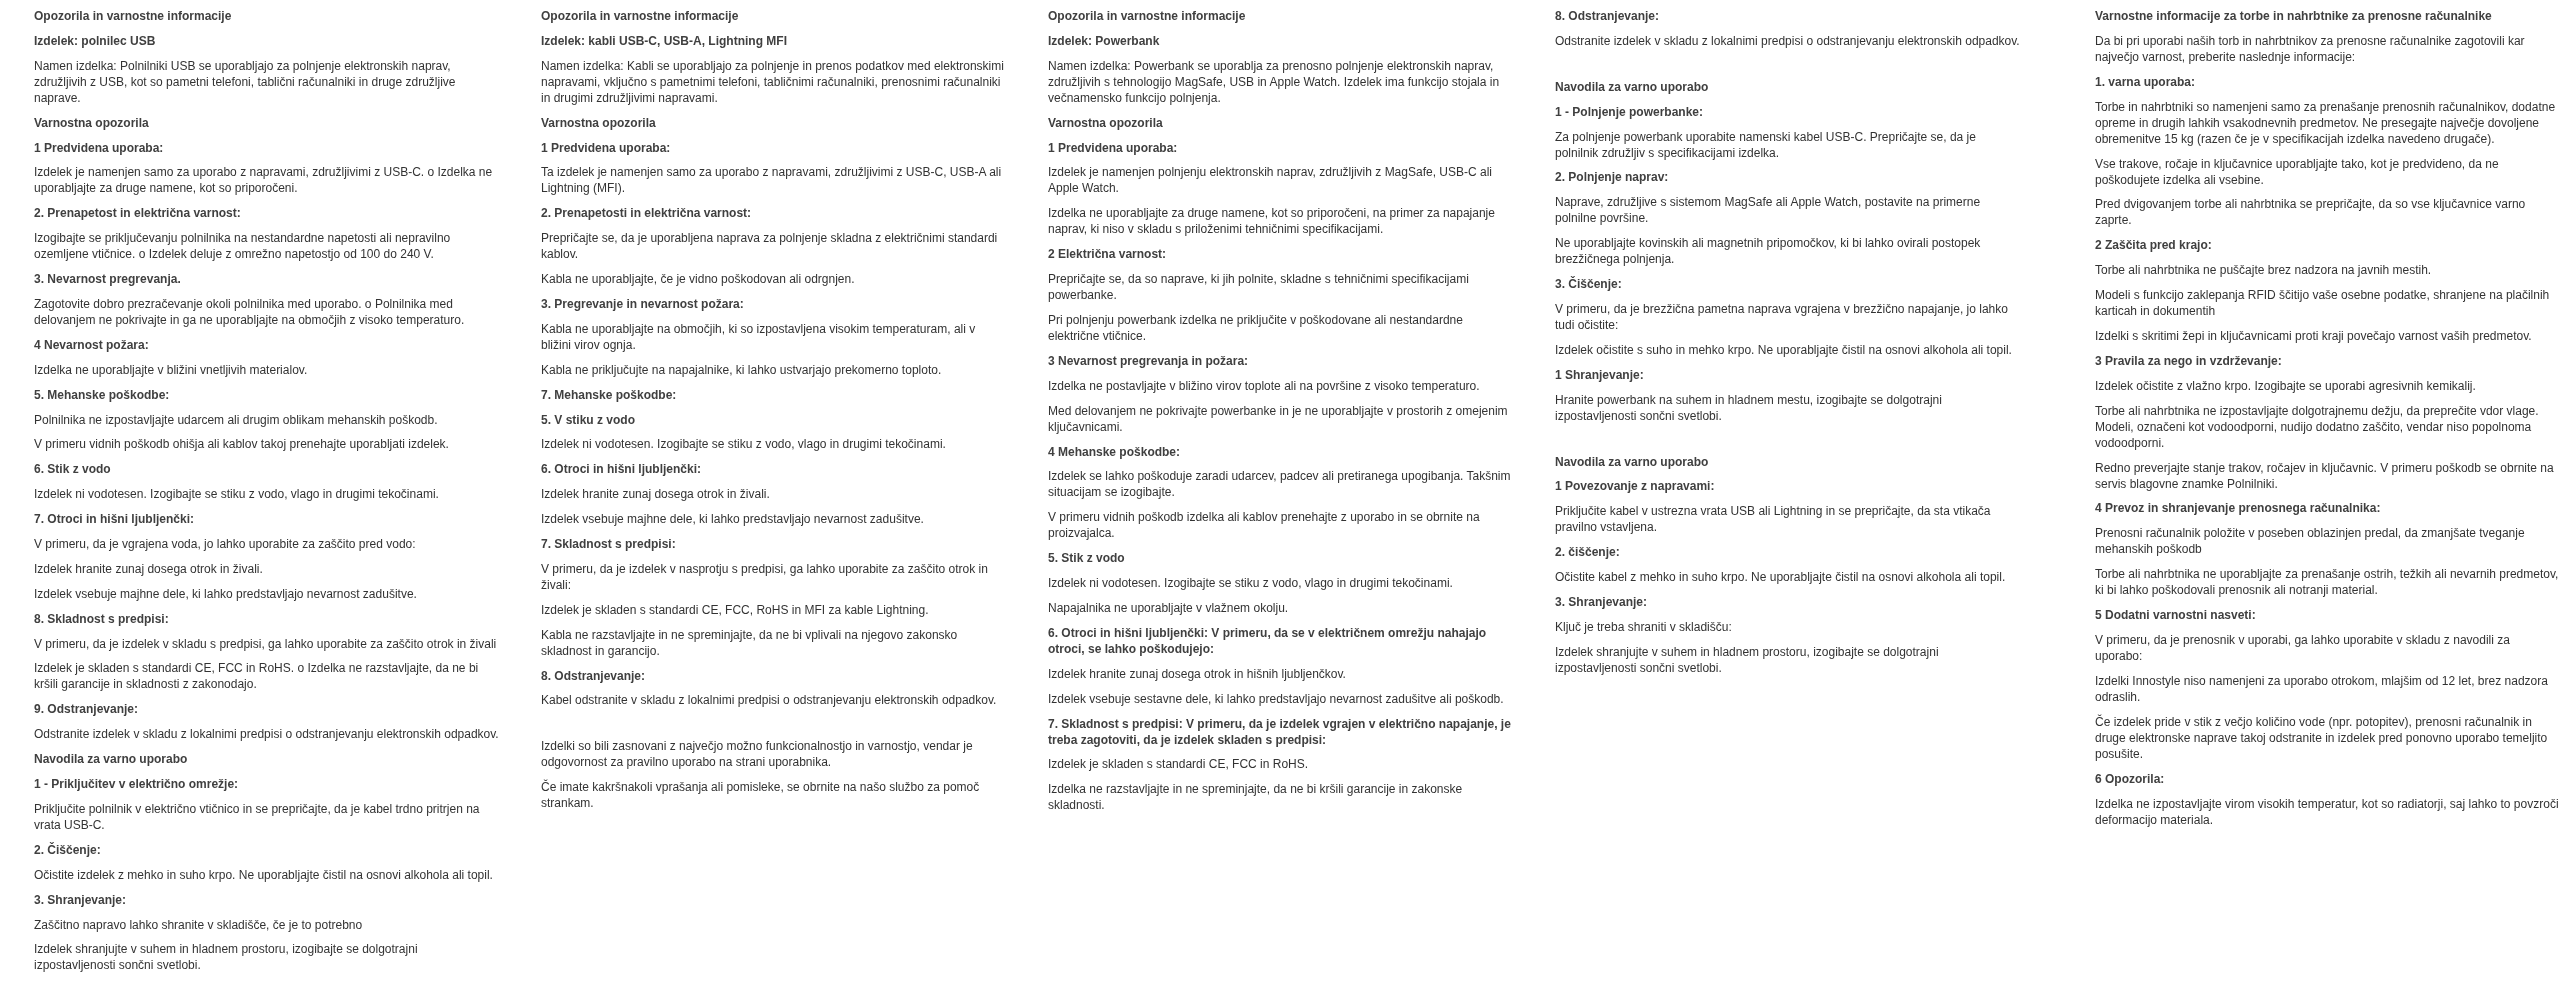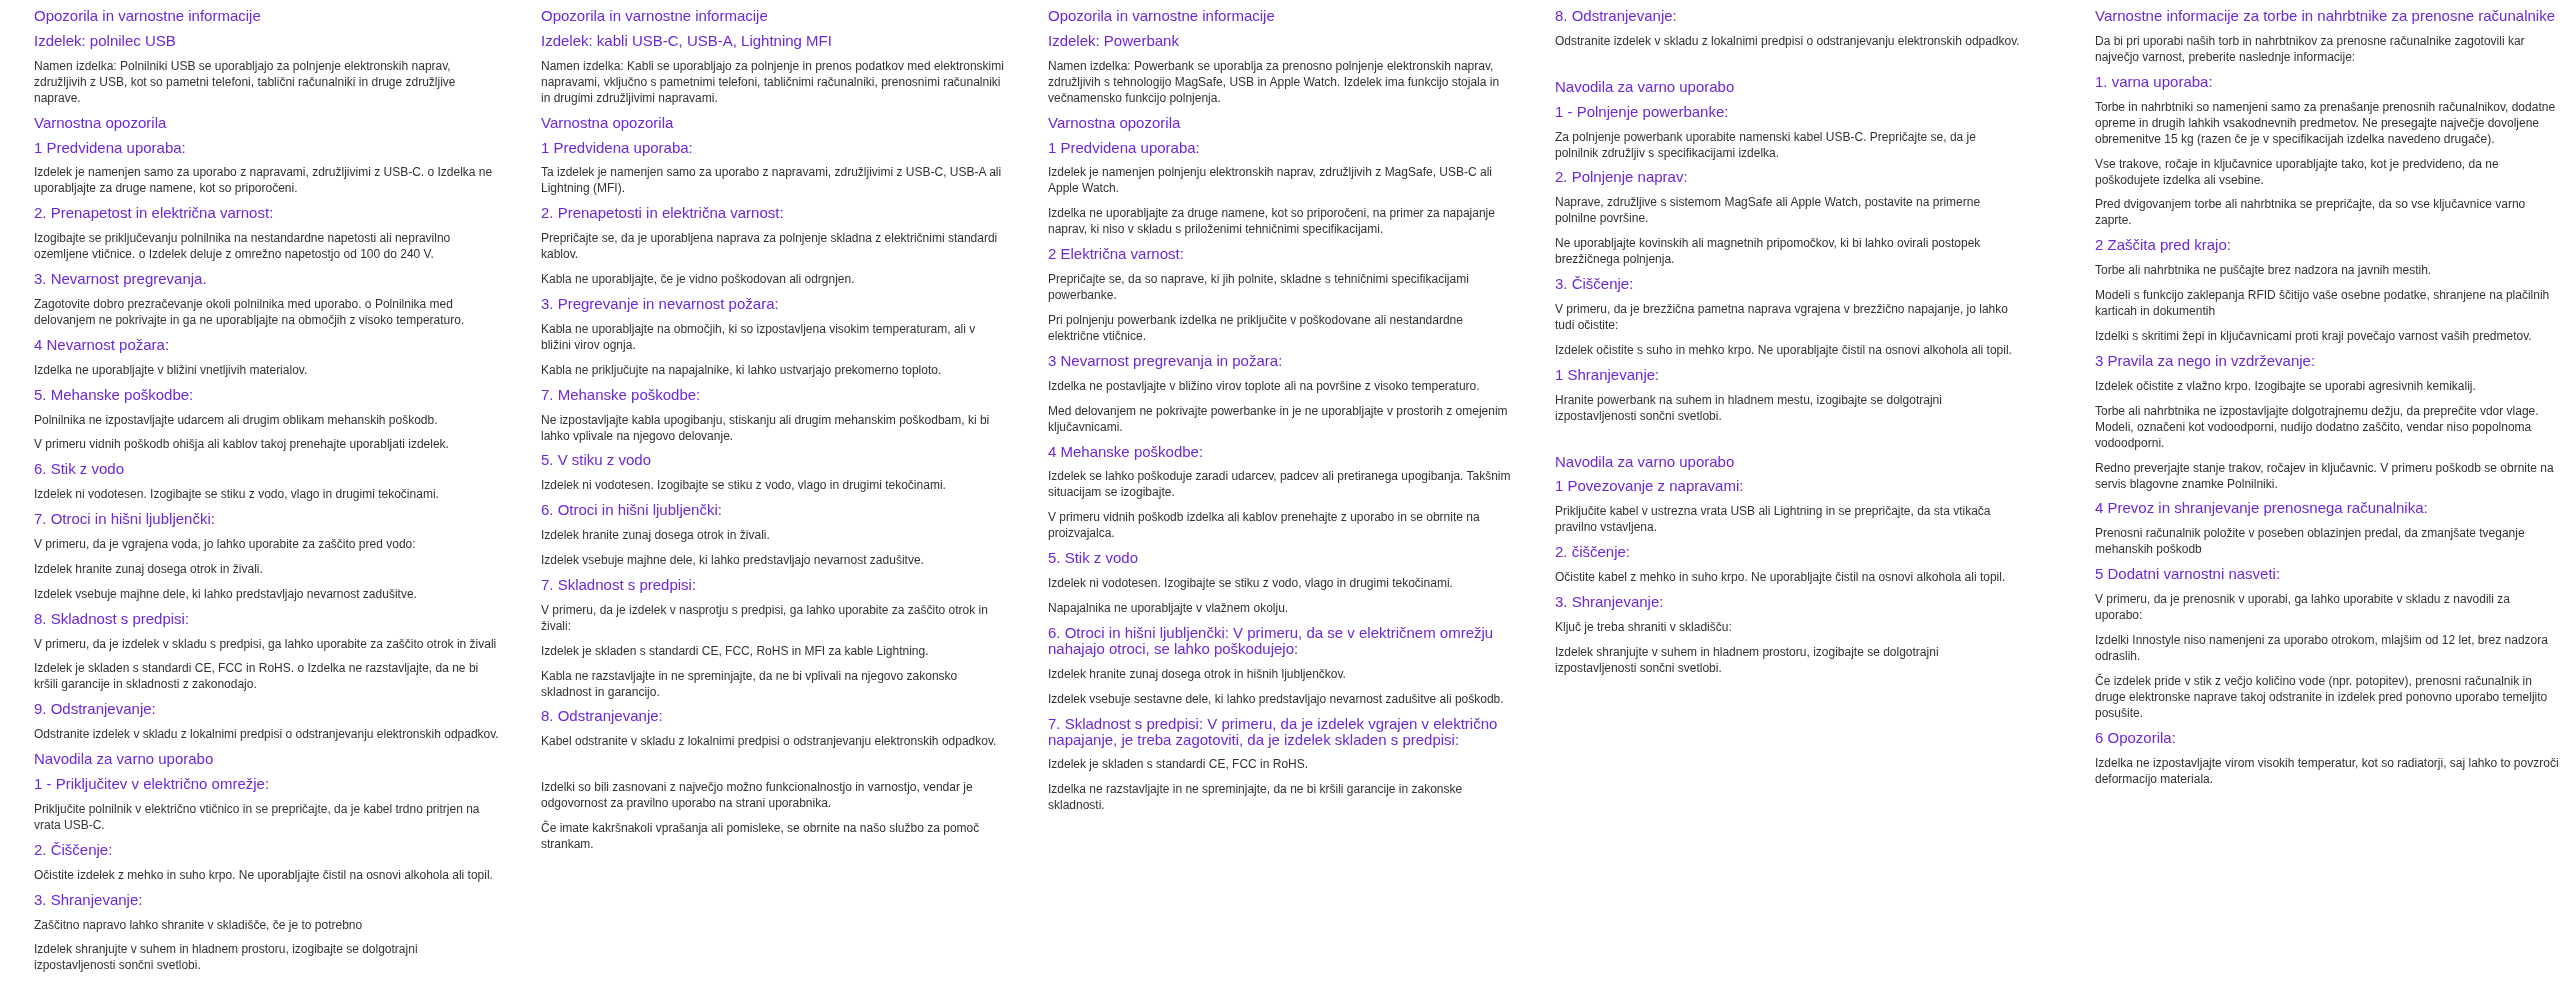--- a/index.html
+++ b/index.html
@@ -13,24 +13,24 @@
     position: relative;
     overflow: hidden;
     font-family: "Liberation Sans", "DejaVu Sans", sans-serif;
   }
   .doc-column {
     position: absolute;
     top: 8px;
     width: 465px;
   }
   .doc-column .h {
-    font-size: 15px;
+    font-size: 12px;
     line-height: 16px;
-    font-weight: 400;
-    color: #6d28d9;
+    font-weight: 700;
+    color: #404040;
     margin: 0 0 8.9px 0;
   }
   .doc-column .p {
     font-size: 12px;
     line-height: 16px;
     font-weight: 400;
     color: #333333;
     margin: 0 0 8.9px 0;
   }
   .doc-column .gap {
@@ -88,21 +88,20 @@
     <div class="h">Varnostna opozorila</div>
     <div class="h">1 Predvidena uporaba:</div>
     <div class="p">Ta izdelek je namenjen samo za uporabo z napravami, združljivimi z USB-C, USB-A ali Lightning (MFI).</div>
     <div class="h">2. Prenapetosti in električna varnost:</div>
     <div class="p">Prepričajte se, da je uporabljena naprava za polnjenje skladna z električnimi standardi kablov.</div>
     <div class="p">Kabla ne uporabljajte, če je vidno poškodovan ali odrgnjen.</div>
     <div class="h">3. Pregrevanje in nevarnost požara:</div>
     <div class="p">Kabla ne uporabljajte na območjih, ki so izpostavljena visokim temperaturam, ali v bližini virov ognja.</div>
     <div class="p">Kabla ne priključujte na napajalnike, ki lahko ustvarjajo prekomerno toploto.</div>
     <div class="h">7. Mehanske poškodbe:</div>
-    <div class="p">Ne izpostavljajte kabla upogibanju, stiskanju ali drugim mehanskim poškodbam, ki bi lahko vplivale na njegovo delovanje.</div>
     <div class="h">5. V stiku z vodo</div>
     <div class="p">Izdelek ni vodotesen. Izogibajte se stiku z vodo, vlago in drugimi tekočinami.</div>
     <div class="h">6. Otroci in hišni ljubljenčki:</div>
     <div class="p">Izdelek hranite zunaj dosega otrok in živali.</div>
     <div class="p">Izdelek vsebuje majhne dele, ki lahko predstavljajo nevarnost zadušitve.</div>
     <div class="h">7. Skladnost s predpisi:</div>
     <div class="p">V primeru, da je izdelek v nasprotju s predpisi, ga lahko uporabite za zaščito otrok in živali:</div>
     <div class="p">Izdelek je skladen s standardi CE, FCC, RoHS in MFI za kable Lightning.</div>
     <div class="p">Kabla ne razstavljajte in ne spreminjajte, da ne bi vplivali na njegovo zakonsko skladnost in garancijo.</div>
     <div class="h">8. Odstranjevanje:</div>
@@ -173,20 +172,21 @@
     <div class="h">2 Zaščita pred krajo:</div>
     <div class="p">Torbe ali nahrbtnika ne puščajte brez nadzora na javnih mestih.</div>
     <div class="p">Modeli s funkcijo zaklepanja RFID ščitijo vaše osebne podatke, shranjene na plačilnih karticah in dokumentih</div>
     <div class="p">Izdelki s skritimi žepi in ključavnicami proti kraji povečajo varnost vaših predmetov.</div>
     <div class="h">3 Pravila za nego in vzdrževanje:</div>
     <div class="p">Izdelek očistite z vlažno krpo. Izogibajte se uporabi agresivnih kemikalij.</div>
     <div class="p">Torbe ali nahrbtnika ne izpostavljajte dolgotrajnemu dežju, da preprečite vdor vlage. Modeli, označeni kot vodoodporni, nudijo dodatno zaščito, vendar niso popolnoma vodoodporni.</div>
     <div class="p">Redno preverjajte stanje trakov, ročajev in ključavnic. V primeru poškodb se obrnite na servis blagovne znamke Polnilniki.</div>
     <div class="h">4 Prevoz in shranjevanje prenosnega računalnika:</div>
     <div class="p">Prenosni računalnik položite v poseben oblazinjen predal, da zmanjšate tveganje mehanskih poškodb</div>
+    <div class="p">Torbe ali nahrbtnika ne uporabljajte za prenašanje ostrih, težkih ali nevarnih predmetov, ki bi lahko poškodovali prenosnik ali notranji material.</div>
     <div class="h">5 Dodatni varnostni nasveti:</div>
     <div class="p">V primeru, da je prenosnik v uporabi, ga lahko uporabite v skladu z navodili za uporabo:</div>
     <div class="p">Izdelki Innostyle niso namenjeni za uporabo otrokom, mlajšim od 12 let, brez nadzora odraslih.</div>
     <div class="p">Če izdelek pride v stik z večjo količino vode (npr. potopitev), prenosni računalnik in druge elektronske naprave takoj odstranite in izdelek pred ponovno uporabo temeljito posušite.</div>
     <div class="h">6 Opozorila:</div>
     <div class="p">Izdelka ne izpostavljajte virom visokih temperatur, kot so radiatorji, saj lahko to povzroči deformacijo materiala.</div>
   </div>
 
 
 </body></html>

